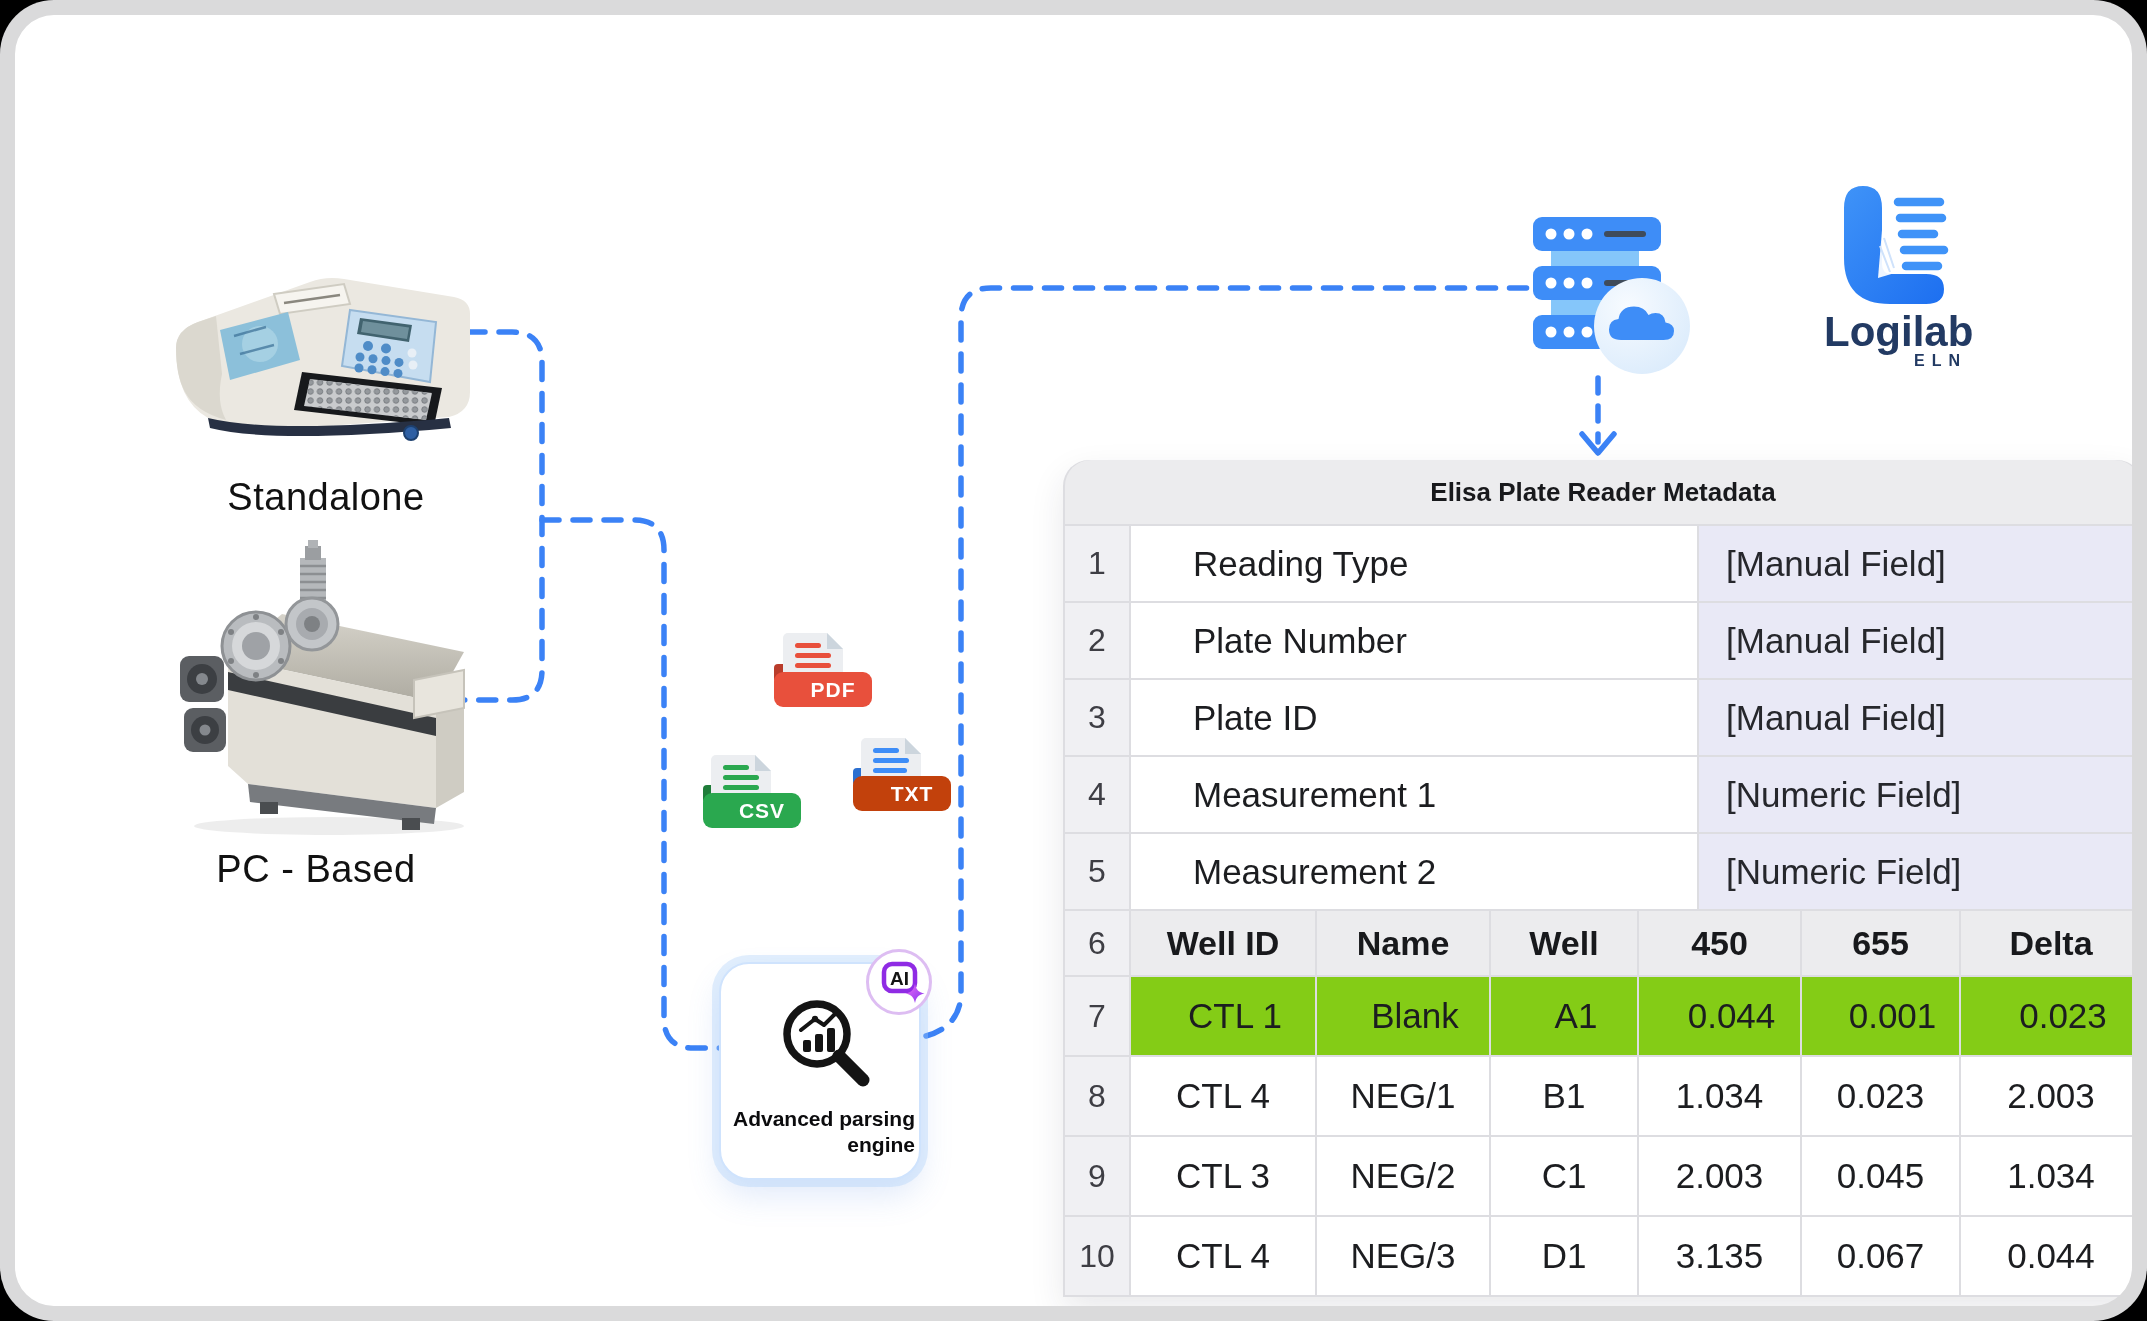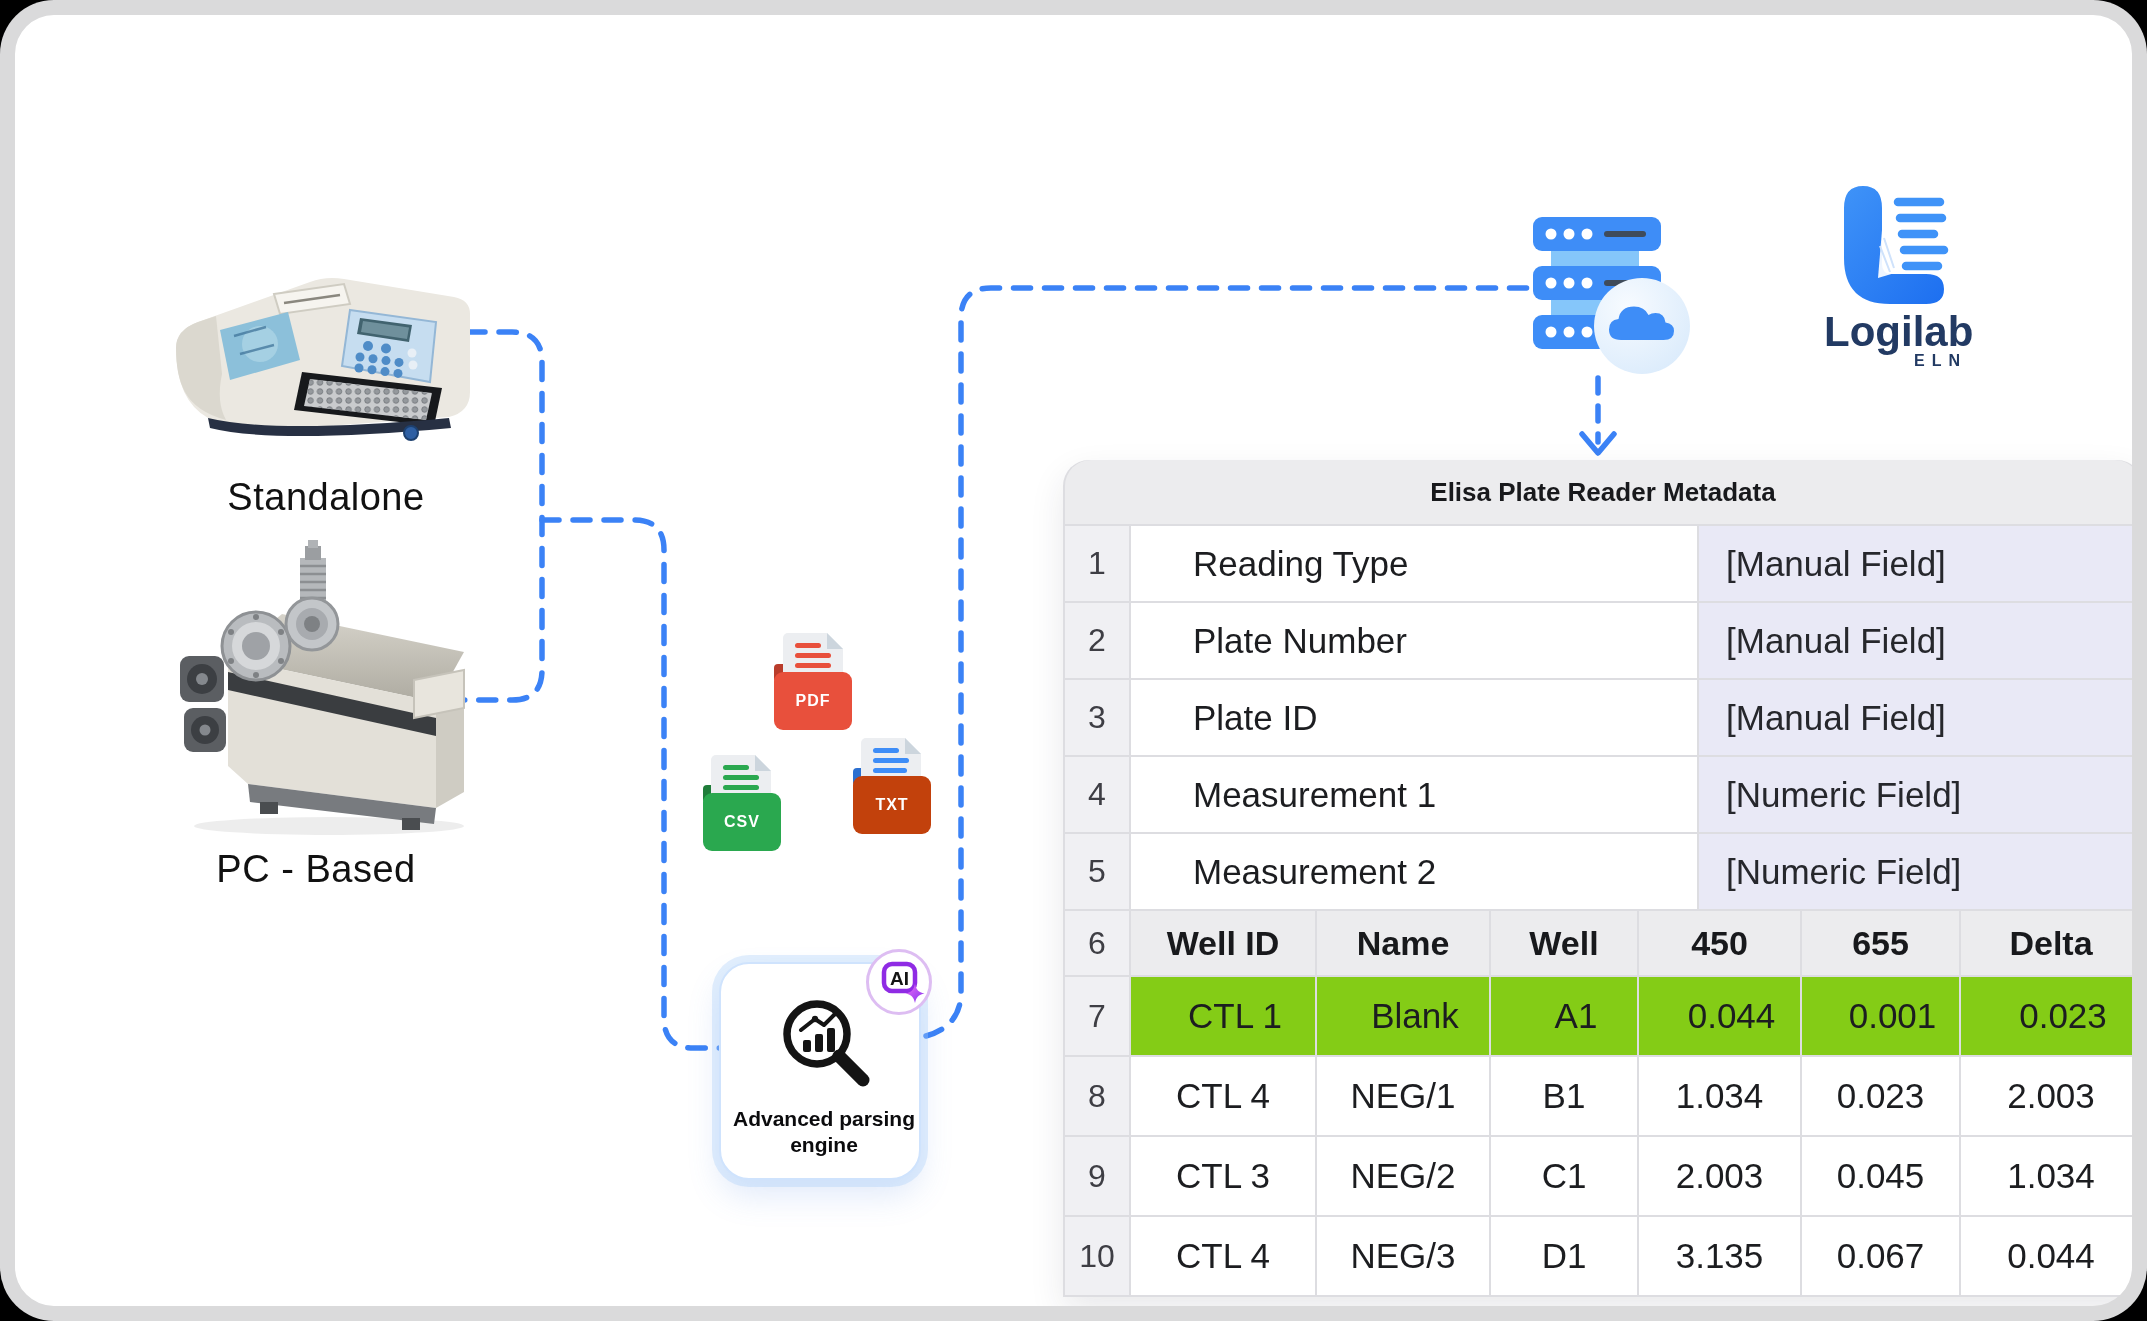--- a/index.html
+++ b/index.html
@@ -17,33 +17,33 @@
               text-align:center;z-index:3;}
   .inst{position:absolute;z-index:2;}
 
   
   .file{position:absolute;z-index:3;}
   .page{position:absolute;width:60px;height:50px;background:#eceef1;border-radius:5px;
         clip-path:polygon(0 0,44px 0,60px 16px,60px 50px,0 50px);}
   .fold{position:absolute;width:16px;height:16px;left:44px;top:0;background:#ccd5dd;
         clip-path:polygon(0 0,100% 100%,0 100%);}
   .ln{position:absolute;height:5px;border-radius:3px;left:12px;}
-  .band{position:absolute;width:78px;height:58px;border-radius:9px;color:#fff;font-weight:700;
-        font-size:16px;display:flex;align-items:center;justify-content:center;letter-spacing:1px;}
+  .band{position:absolute;width:78px;height:35px;border-radius:9px;color:#fff;font-weight:700;
+        font-size:21px;display:flex;align-items:center;justify-content:center;letter-spacing:1px;padding-left:20px;}
   .notch{position:absolute;width:16px;height:18px;border-radius:4px;}
   .pdf .ln{background:#e8503c}.pdf .band{background:#e8503c}.pdf .notch{background:#b93c2b}
   .csv .ln{background:#2aa84f}.csv .band{background:#2aa84f}.csv .notch{background:#1f7d3a}
   .txt .ln{background:#3e8df7}.txt .band{background:#c2410c}.txt .notch{background:#2b6fd0}
 
   
   .parser{position:absolute;left:713px;top:956px;width:198px;height:214px;background:#fff;
           border-radius:30px;border:2px solid #cfe3fd;z-index:4;
           box-shadow:0 0 0 7px rgba(170,205,250,.35), 0 16px 32px rgba(90,140,230,.18);
           display:flex;flex-direction:column;align-items:center;}
-  .parser-label{font-size:21px;font-weight:700;color:#0b0b0d;text-align:center;line-height:26px;
+  .parser-label{font-size:21px;font-weight:700;color:#0b0b0d;text-align:right;line-height:26px;
                 margin-top:2px;margin-left:8px;}
   .ai-badge{position:absolute;left:858px;top:941px;z-index:5;}
 
   
   .server{position:absolute;left:1518px;top:203px;z-index:3;}
   .logo{position:absolute;left:1808px;top:166px;z-index:3;}
 
   
   .mtable{position:absolute;left:1057px;top:454px;width:1076px;z-index:5;background:#dddde1;
           padding:0 2px 2px 2px;border-radius:26px 26px 0 0;

